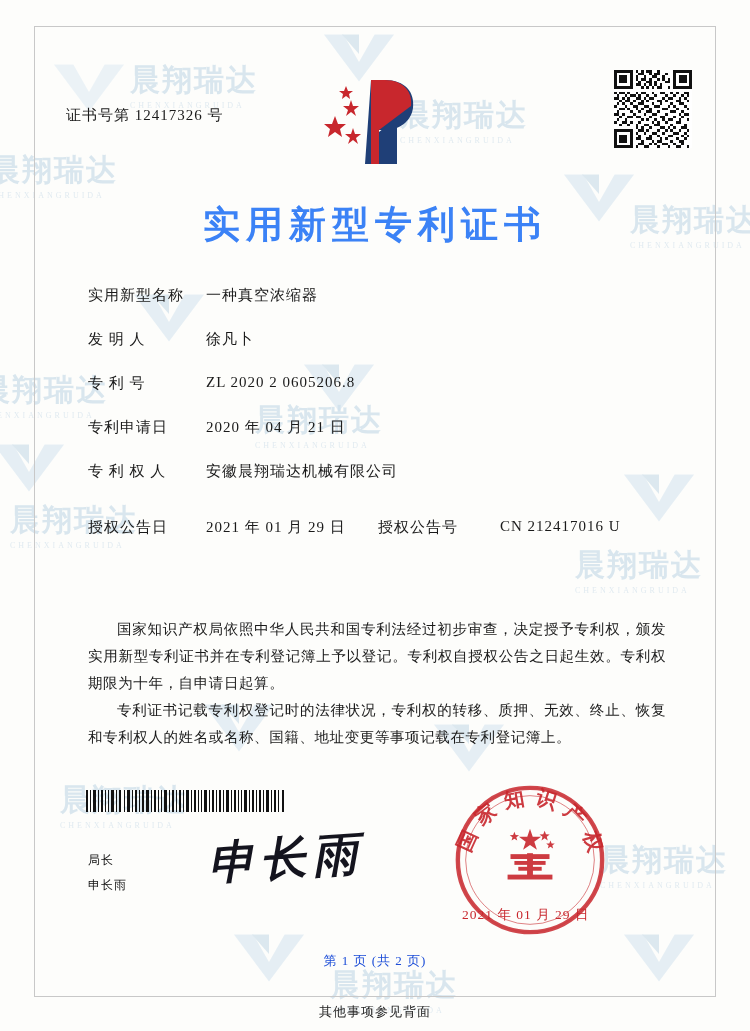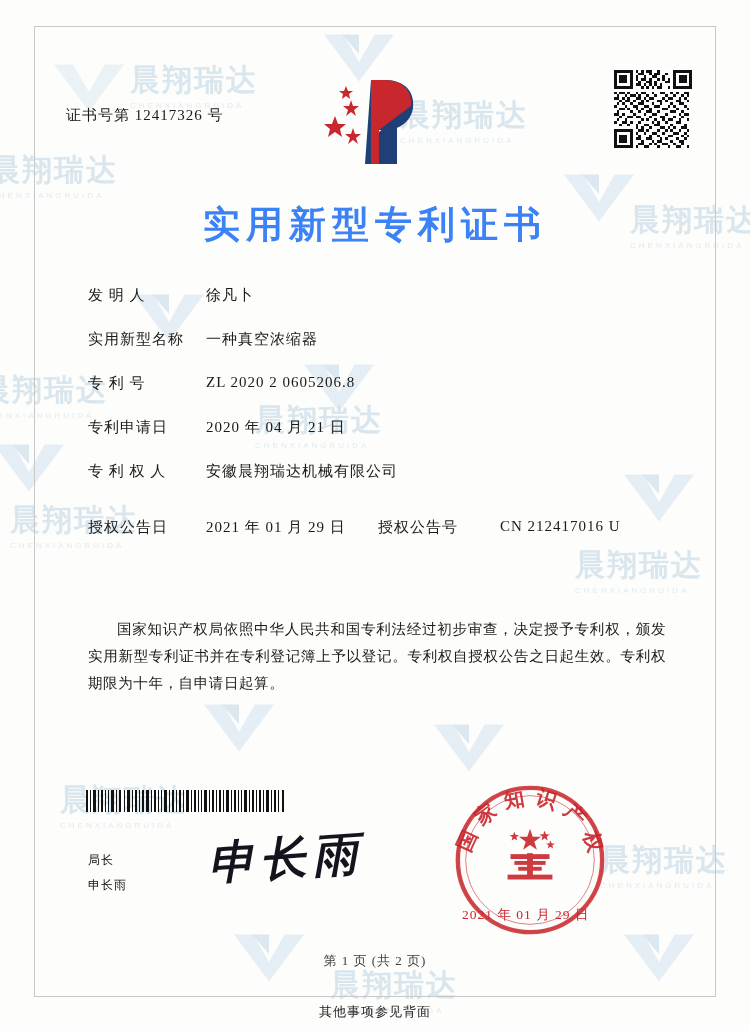--- a/index.html
+++ b/index.html
@@ -36,21 +36,21 @@
   }
   .wm-text {
     font-size: 30px;
     letter-spacing: 2px;
     color: #bcd4e4;
   }
   .wm-sub {
     font-size: 8px;
     letter-spacing: 3px;
     color: #c9dbe8;
-    font-family: Liberation Sans, sans-serif;
+    font-family: Liberation Serif, serif;
     font-weight: normal;
   }
   .wm-logo {
     position: absolute;
     width: 78px;
     height: 56px;
     opacity: 0.5;
   }
 
   
@@ -212,21 +212,21 @@
     z-index: 5;
   }
 
   .page-no {
     position: absolute;
     left: 0;
     right: 0;
     top: 952px;
     text-align: center;
     font-size: 13px;
-    color: #404040;
+    color: #1d4ed8;
     letter-spacing: 1px;
   }
   .footer-note {
     position: absolute;
     left: 0;
     right: 0;
     top: 1003px;
     text-align: center;
     font-size: 13px;
     color: #222;
@@ -553,27 +553,27 @@
         <rect x="23" y="28" width="2" height="1"></rect>
           <rect x="27" y="28" width="1" height="1"></rect>
       </g>
     </svg>
 
     <div class="title">实用新型专利证书</div>
 
     <div class="fields">
 
       <div class="field-row">
+        <span class="field-label">实用新型名称</span>
+        <span class="field-value">一种真空浓缩器</span>
+      </div>
+
+      <div class="field-row">
         <span class="field-label">发 明 人</span>
         <span class="field-value">徐凡卜</span>
-      </div>
-
-      <div class="field-row">
-        <span class="field-label">实用新型名称</span>
-        <span class="field-value">一种真空浓缩器</span>
       </div>
 
       <div class="field-row">
         <span class="field-label">专 利 号</span>
         <span class="field-value">ZL 2020 2 0605206.8</span>
       </div>
 
       <div class="field-row">
         <span class="field-label">专利申请日</span>
         <span class="field-value">2020 年 04 月 21 日</span>
@@ -589,20 +589,21 @@
         <span class="field-label">授权公告日</span>
         <span class="field-value">2021 年 01 月 29 日</span>
         <span class="field-label2">授权公告号</span>
         <span class="field-value2">CN 212417016 U</span>
       </div>
 
     </div>
 
     <div class="body-text">
       <p class="indent">国家知识产权局依照中华人民共和国专利法经过初步审查，决定授予专利权，颁发实用新型专利证书并在专利登记簿上予以登记。专利权自授权公告之日起生效。专利权期限为十年，自申请日起算。</p>
+      <p class="indent">专利证书记载专利权登记时的法律状况，专利权的转移、质押、无效、终止、恢复和专利权人的姓名或名称、国籍、地址变更等事项记载在专利登记簿上。</p>
     </div>
 
     <svg class="barcode" viewBox="0 0 200 22" shape-rendering="crispEdges">
       <rect width="200" height="22" fill="#ffffff" fill-opacity="0"></rect>
       <g fill="#111">
         <rect x="0" y="0" width="2" height="22"></rect>
           <rect x="4" y="0" width="1" height="22"></rect>
         <rect x="7" y="0" width="3" height="22"></rect>
           <rect x="12" y="0" width="1" height="22"></rect>
         <rect x="15" y="0" width="2" height="22"></rect>

